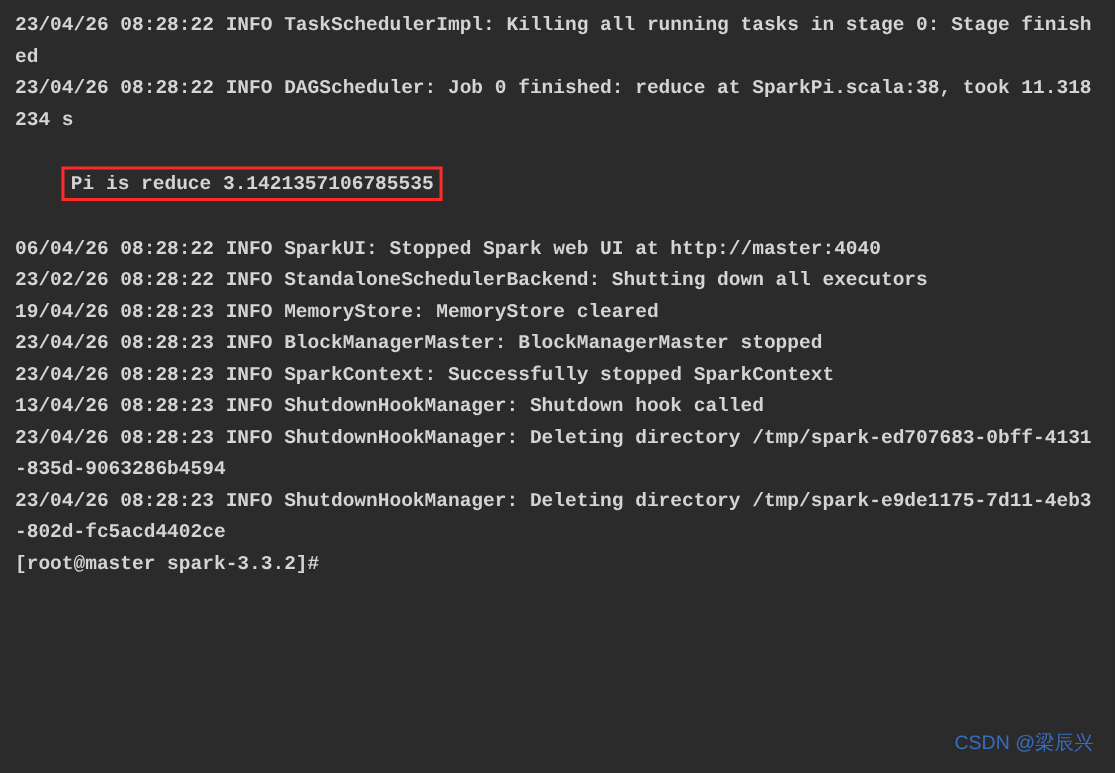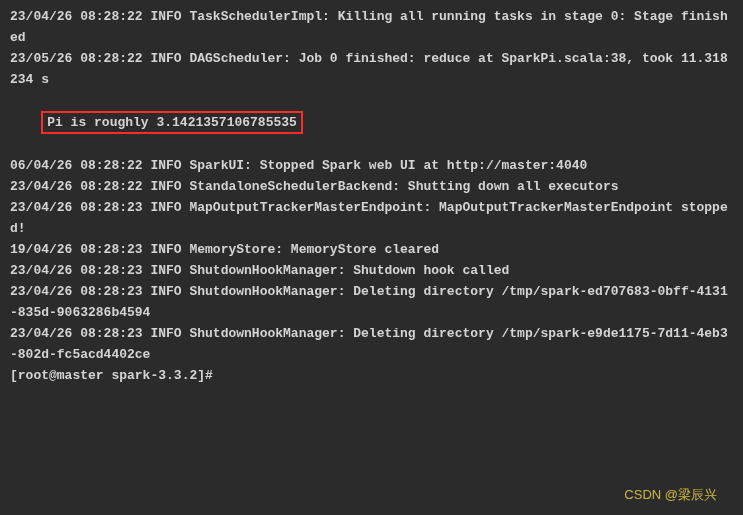--- a/index.html
+++ b/index.html
@@ -22,41 +22,42 @@
     }
     .highlighted {
       border: 2px solid #ff2a2a;
       display: inline-block;
       padding: 0 4px;
       line-height: 19px;
     }
     .watermark {
       position: absolute;
       bottom: 10px;
-      right: 26px;
-      color: #fde047;
+      right: 14px;
+      color: #3b82f6;
       font-size: 13px;
       font-family: "Microsoft YaHei", sans-serif;
       opacity: 0.75;
       pointer-events: none;
     }
     .prompt-root { color: #d4d4d4; }
   </style>
 </head>
 <body>
 
 <div>
   <div class="log-line">23/04/26 08:28:22 INFO TaskSchedulerImpl: Killing all running tasks in stage 0: Stage finished</div>
-  <div class="log-line">23/05/26 08:28:22 INFO DAGScheduler: Job 0 finished: reduce at SparkPi.scala:38, took 11.318234 s</div>
+  <div class="log-line">23/04/26 08:28:22 INFO DAGScheduler: Job 0 finished: reduce at SparkPi.scala:38, took 11.318234 s</div>
   <div class="log-line">
-    <span class="highlighted">Pi is roughly 3.1421357106785535</span>
+    <span class="highlighted">Pi is reduce 3.1421357106785535</span>
   </div>
   <div class="log-line">06/04/26 08:28:22 INFO SparkUI: Stopped Spark web UI at http://master:4040</div>
-  <div class="log-line">23/04/26 08:28:22 INFO StandaloneSchedulerBackend: Shutting down all executors</div>
-  <div class="log-line">23/04/26 08:28:23 INFO MapOutputTrackerMasterEndpoint: MapOutputTrackerMasterEndpoint stopped!</div>
+  <div class="log-line">23/02/26 08:28:22 INFO StandaloneSchedulerBackend: Shutting down all executors</div>
   <div class="log-line">19/04/26 08:28:23 INFO MemoryStore: MemoryStore cleared</div>
-  <div class="log-line">23/04/26 08:28:23 INFO ShutdownHookManager: Shutdown hook called</div>
+  <div class="log-line">23/04/26 08:28:23 INFO BlockManagerMaster: BlockManagerMaster stopped</div>
+  <div class="log-line">23/04/26 08:28:23 INFO SparkContext: Successfully stopped SparkContext</div>
+  <div class="log-line">13/04/26 08:28:23 INFO ShutdownHookManager: Shutdown hook called</div>
   <div class="log-line">23/04/26 08:28:23 INFO ShutdownHookManager: Deleting directory /tmp/spark-ed707683-0bff-4131-835d-9063286b4594</div>
   <div class="log-line">23/04/26 08:28:23 INFO ShutdownHookManager: Deleting directory /tmp/spark-e9de1175-7d11-4eb3-802d-fc5acd4402ce</div>
   <div class="log-line prompt-root">[root@master spark-3.3.2]#</div>
 </div>
 
 <div class="watermark">CSDN @梁辰兴</div>
 
 </body></html>

